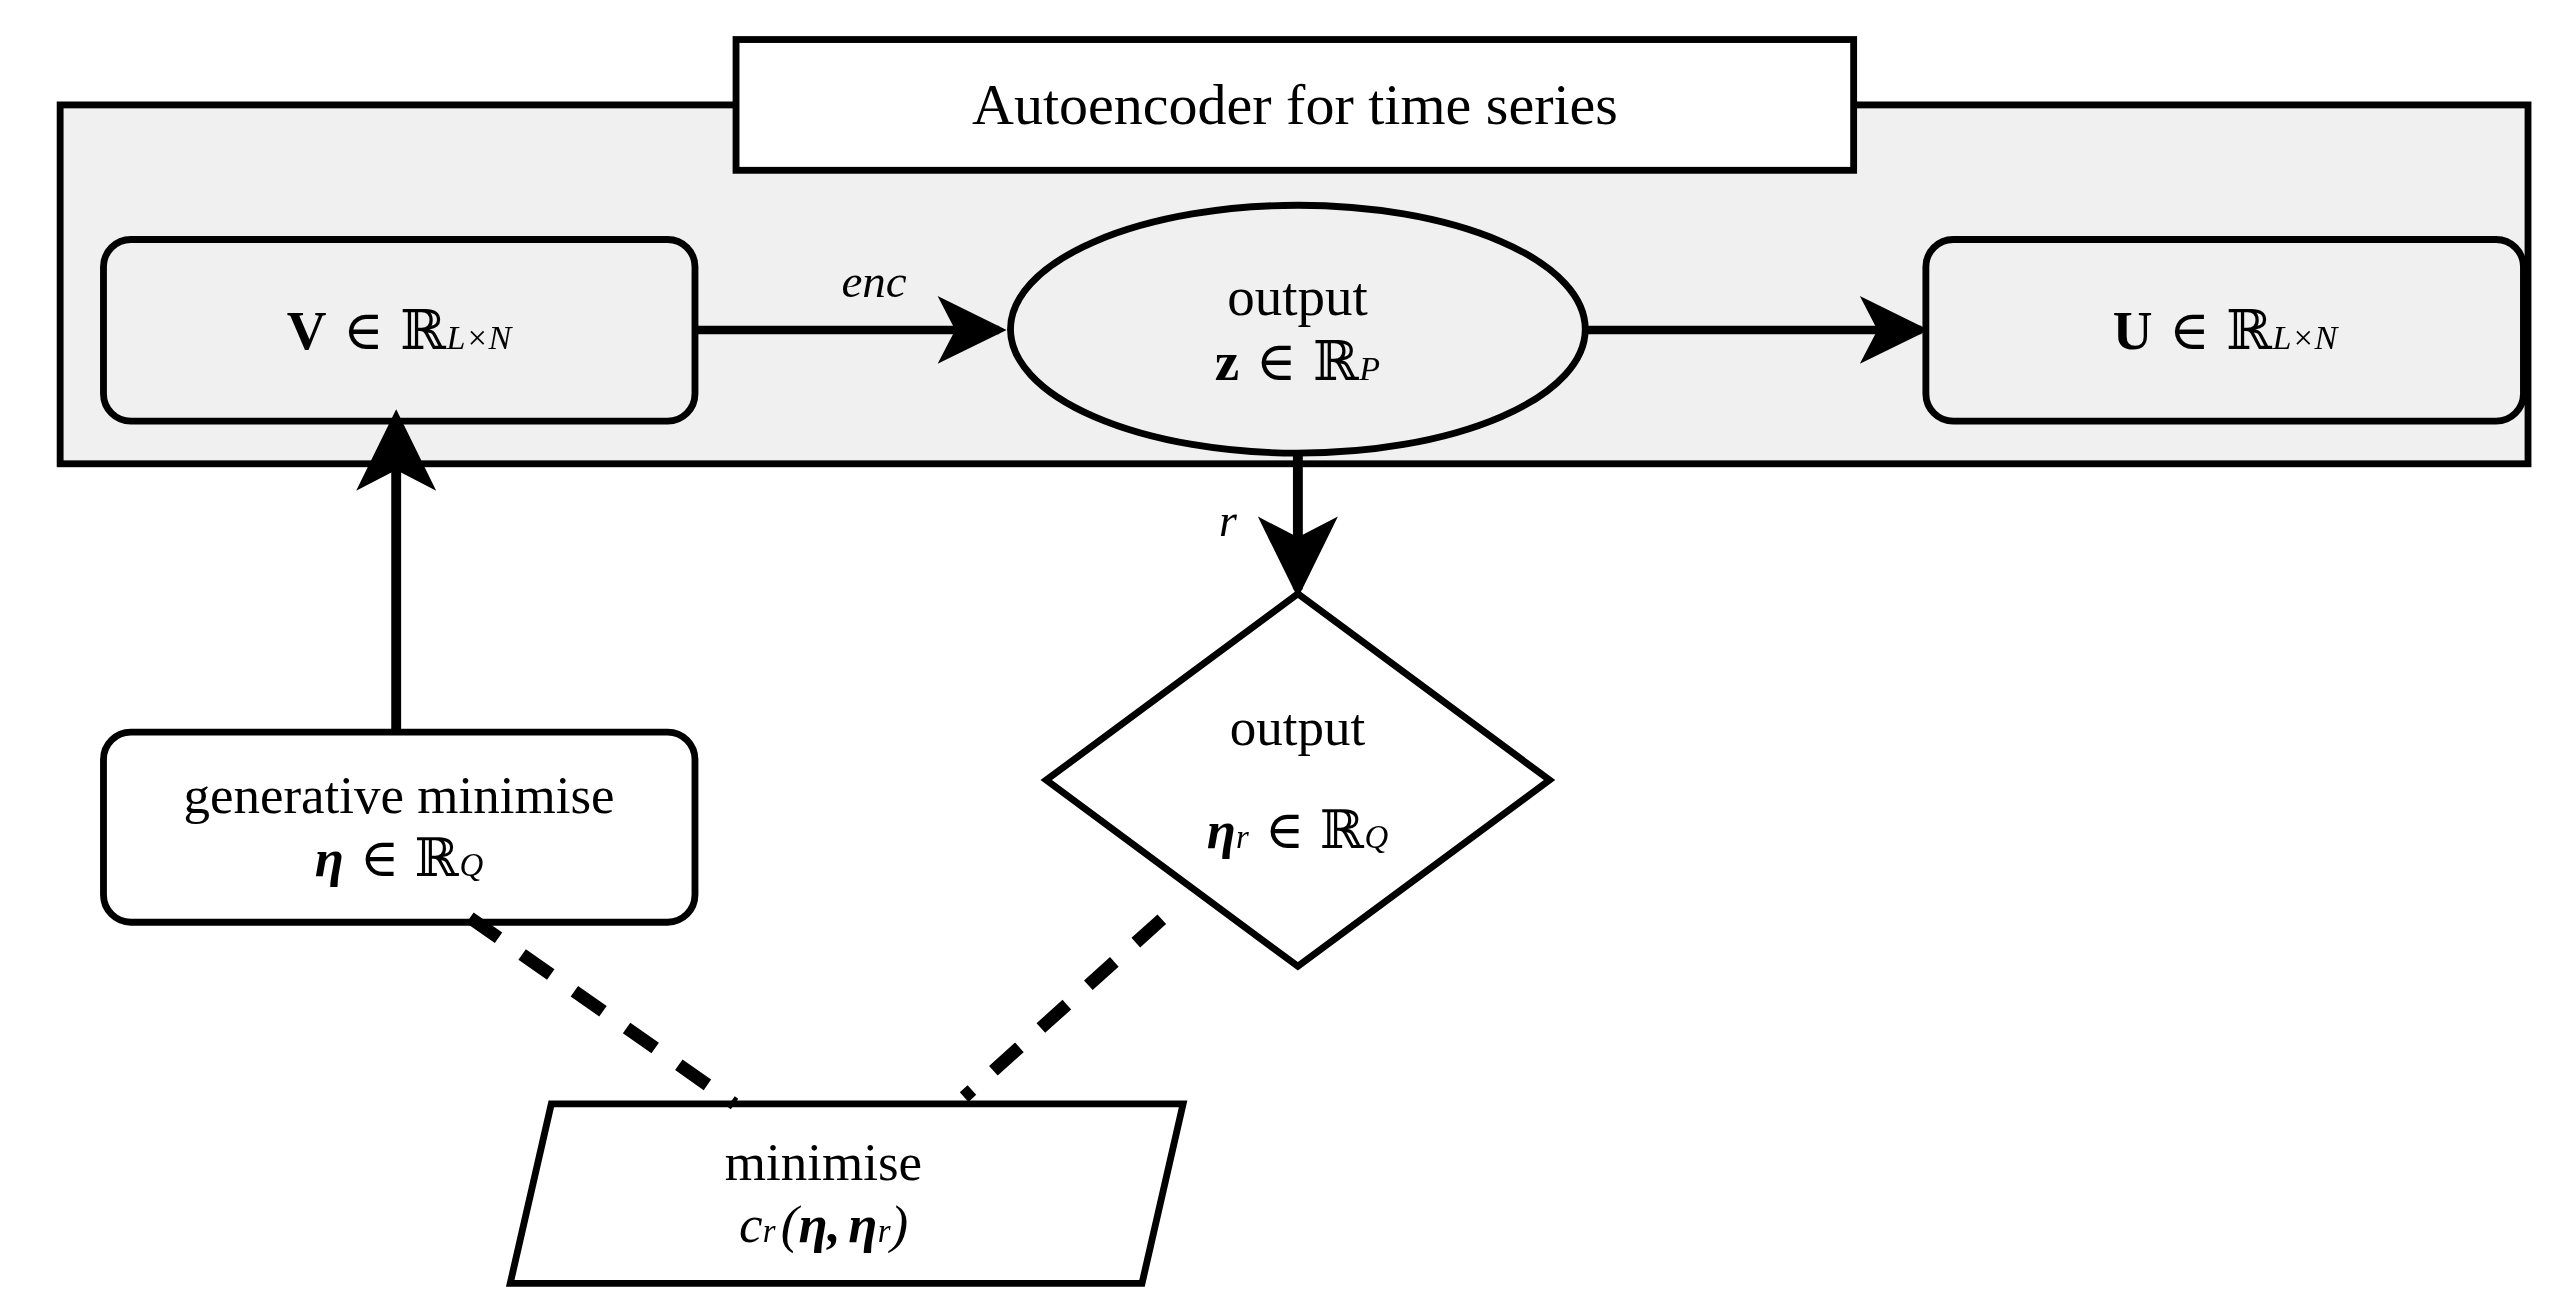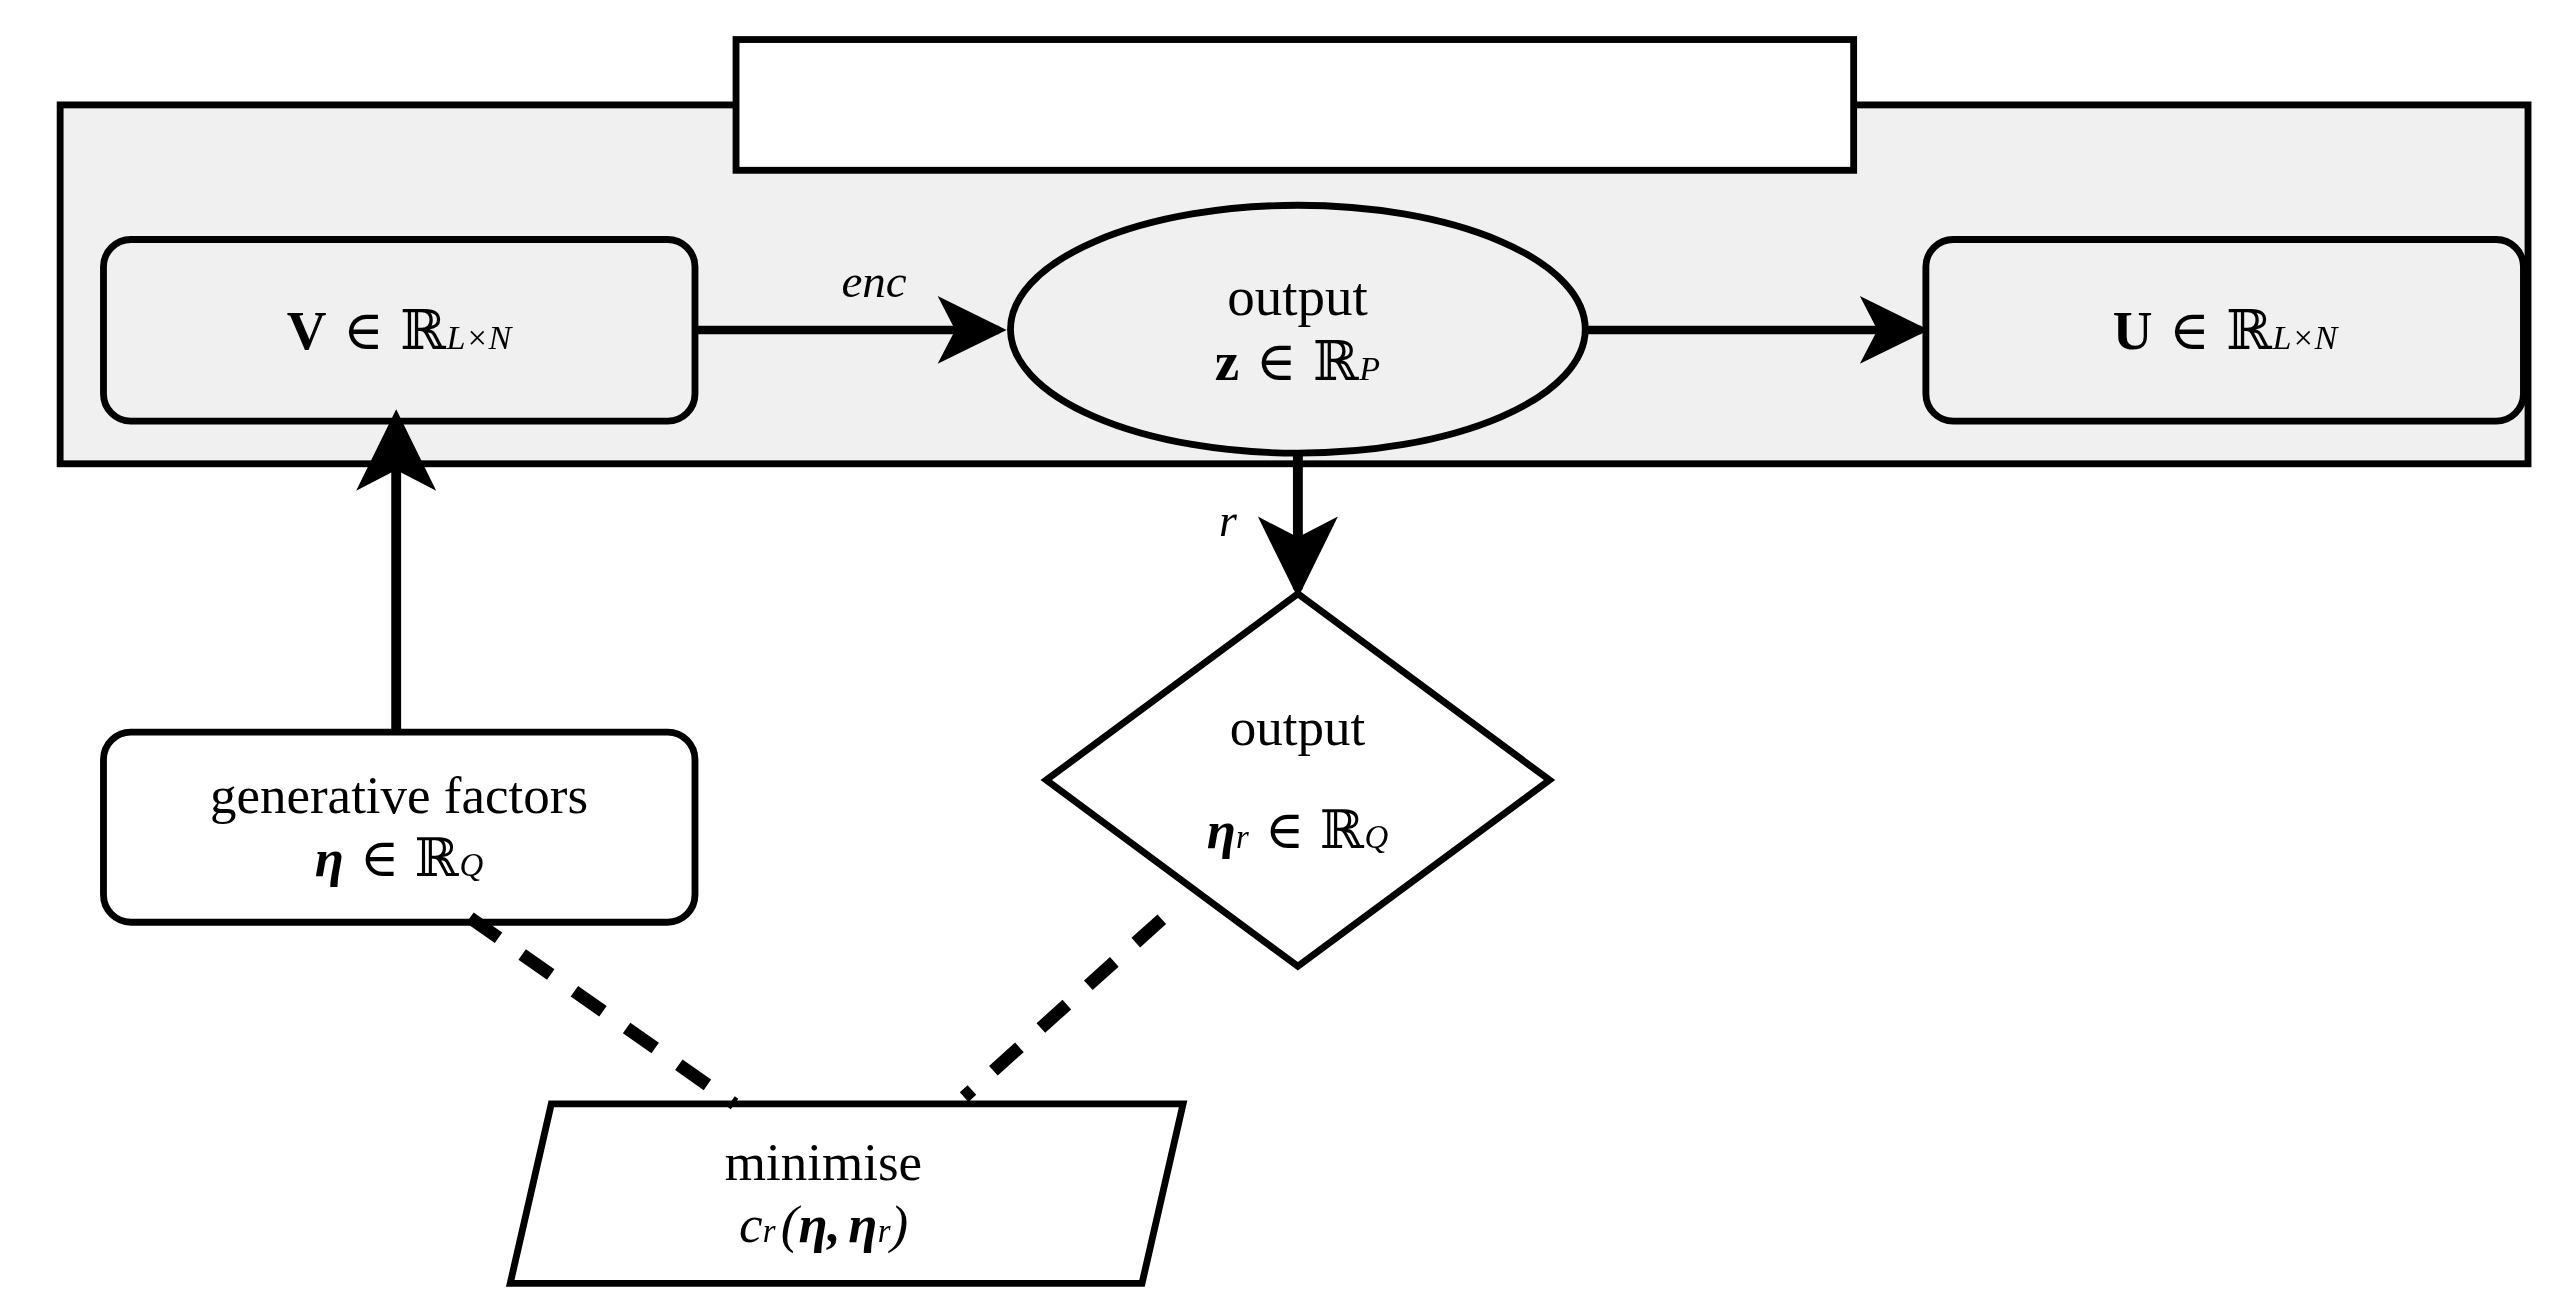--- a/index.html
+++ b/index.html
@@ -96,20 +96,23 @@
 
     <line x1="1707" y1="592" x2="1707" y2="775" stroke="#000000" stroke-width="13" marker-end="url(#arw)"></line>
 
     <line x1="521" y1="963" x2="521" y2="550" stroke="#000000" stroke-width="13" marker-end="url(#arw)"></line>
 
     <line x1="618" y1="1207" x2="966" y2="1452" stroke="#000000" stroke-width="17" stroke-dasharray="46 38"></line>
 
     <line x1="1528" y1="1209" x2="1268" y2="1443" stroke="#000000" stroke-width="17" stroke-dasharray="46 38"></line>
   </svg>
 
+  <div class="lbl title-text" style="left:736px; top:40px; width:1118px; height:131px;">
+    <span>Autoencoder for time series</span>
+  </div>
 
   <div class="lbl node-text" style="left:103px; top:240px; width:592px; height:182px;">
     <span class="mathrow">
       <span class="bsym">V</span>
       <span class="relop">∈</span>
       <span class="bb">ℝ</span>
       <span class="sup">L×N</span>
     </span>
   </div>
 
@@ -135,21 +138,21 @@
   <div class="lbl edge-text" style="left:760px; top:251px; width:228px; height:61px;">
     <span>enc</span>
   </div>
 
 
   <div class="lbl edge-text-sm" style="left:1186px; top:493px; width:84px; height:56px;">
     <span>r</span>
   </div>
 
   <div class="lbl node-text2" style="left:103px; top:732px; width:592px; height:190px;">
-    <span class="row1">generative factors</span>
+    <span class="row1">generative minimise</span>
     <span class="mathrow">
       <span class="bgreek">η</span>
       <span class="relop">∈</span>
       <span class="bb">ℝ</span>
       <span class="sup">Q</span>
     </span>
   </div>
 
   <div class="lbl node-text2" style="left:1068px; top:684px; width:459px; height:190px;gap:40px;">
     <span class="row1">output</span>

